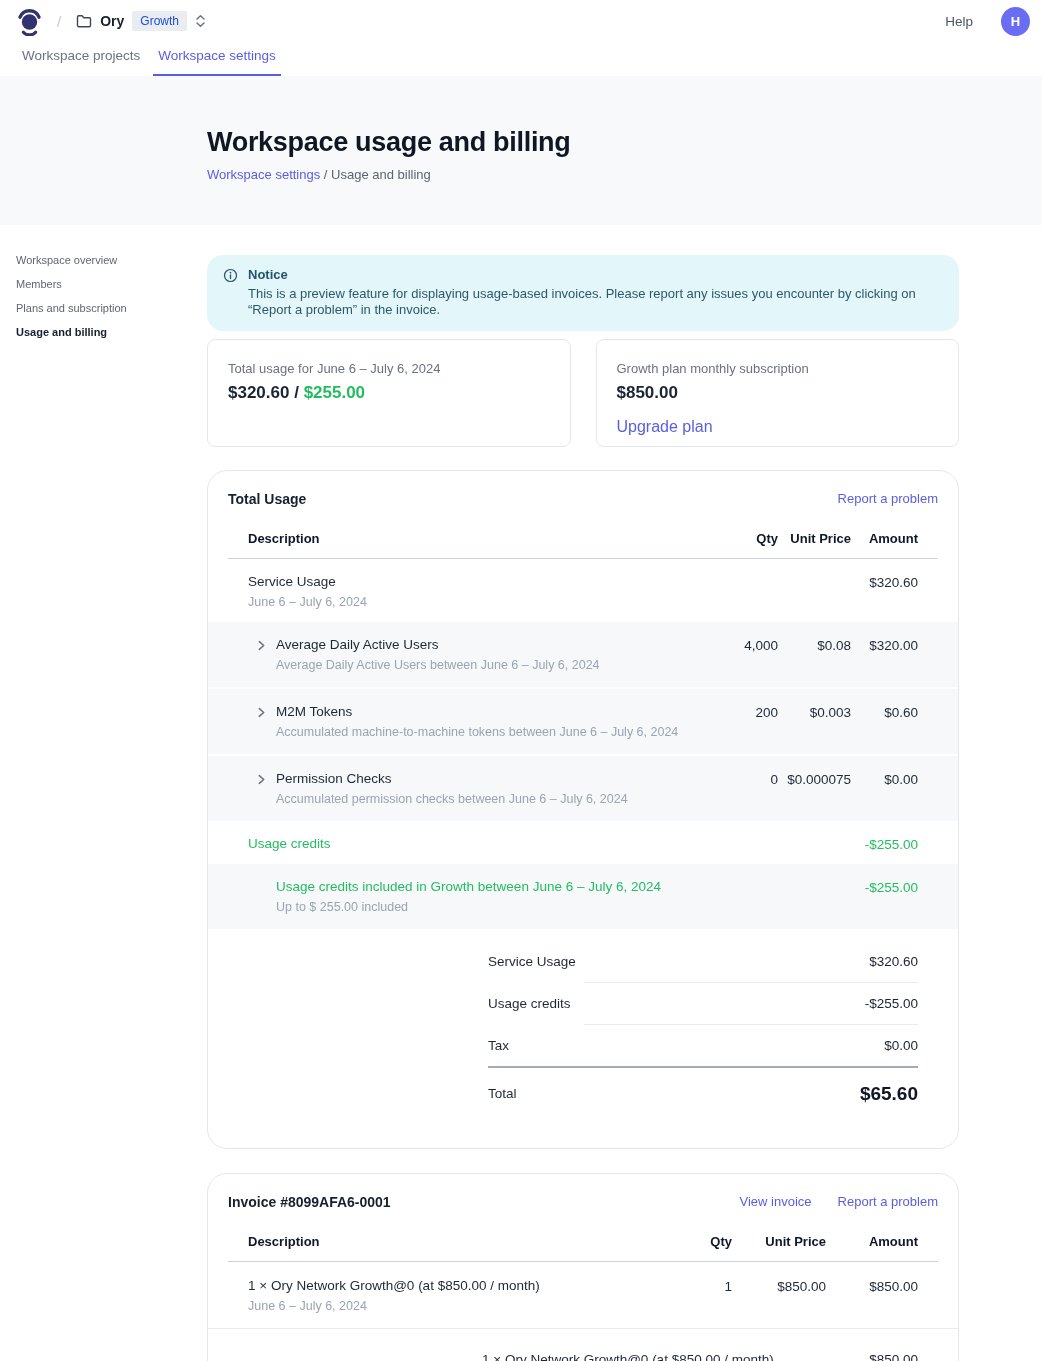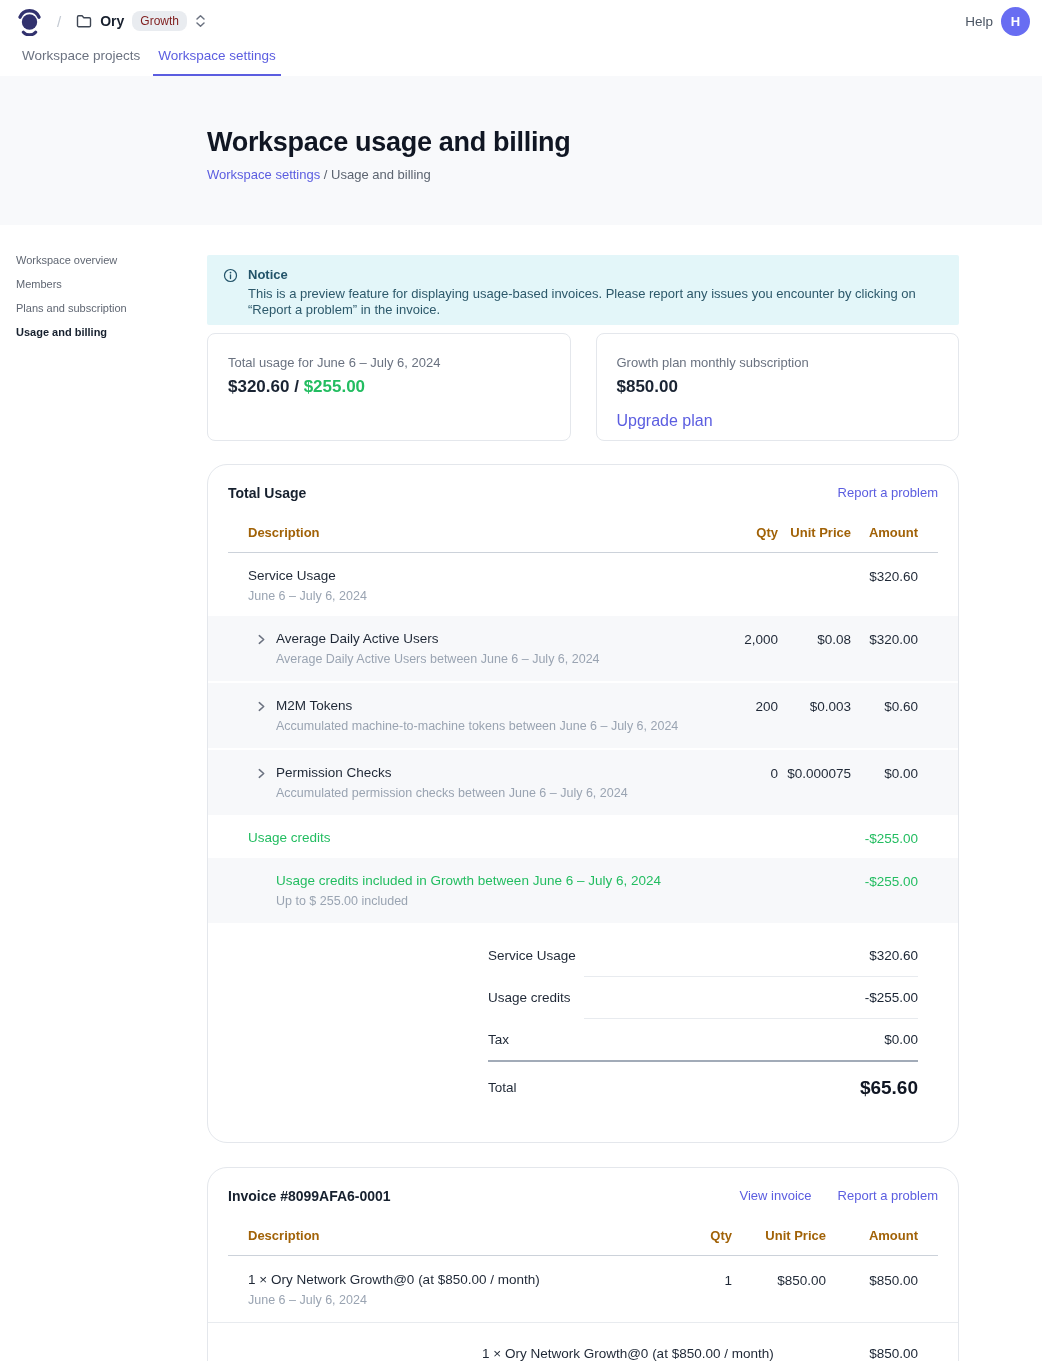--- a/index.html
+++ b/index.html
@@ -14,63 +14,63 @@
     font-family:"Liberation Sans","DejaVu Sans",sans-serif;
     color:var(--ink); font-size:13px;
   }
   
   .topbar{height:42px; display:flex; align-items:center; padding:0 12px 0 16px; background:#fff;}
   .brand{display:flex; align-items:center; cursor:pointer;}
   .slash{color:#c3c9d2; font-size:15px; margin:0 15px 0 14px;}
   .ws-switcher{display:flex; align-items:center; gap:8px; cursor:pointer;}
   .folder-ic{color:#3f4754; display:flex;}
   .ws-name{font-size:14px; font-weight:600; color:#18202e;}
-  .badge{background:#e9ecf0; color:#7f1d1d; font-size:12px; padding:3px 8px; border-radius:8px;}
+  .badge{background:#e9ecf0; color:#1d4ed8; font-size:12px; padding:3px 8px; border-radius:2px;}
   .updown-ic{color:#6b7280; display:flex;}
-  .top-right{margin-left:auto; display:flex; align-items:center; gap:8px;}
+  .top-right{margin-left:auto; display:flex; align-items:center; gap:28px;}
   .help{font-size:13.5px; color:#4b5563; cursor:pointer;}
   .avatar{width:29px; height:29px; border-radius:50%; background:var(--avatar); color:#fff;
     display:flex; align-items:center; justify-content:center; font-size:13px; font-weight:700; cursor:pointer;}
   
   .tabs{display:flex; gap:8px; padding:0 0 0 17px; background:#fff;}
   .tab{font-size:13.5px; color:#6b7280; padding:6px 5px 11px; cursor:pointer; border-bottom:2.5px solid transparent;}
   .tab.active{color:var(--accent); border-bottom-color:var(--accent);}
   
   .hero{height:149px; background:var(--hero-bg); padding:51px 0 0 207px;}
   .hero h1{font-size:27px; font-weight:700; letter-spacing:-.3px; color:var(--ink-strong);}
   .crumb{margin-top:9px; font-size:13px; color:#5c6470;}
   .crumb a{color:var(--accent); text-decoration:none; cursor:pointer;}
   
   .content{position:relative; background:#fff; padding-bottom:16px;}
   .sidenav{position:absolute; left:16px; top:30px; width:175px;}
   .sidenav .item{font-size:11px; color:#5f6672; margin-bottom:13px; cursor:pointer; line-height:1;
     padding:0; white-space:nowrap;}
   .sidenav .item.active{color:#16202e; font-weight:700;}
   .main{margin-left:207px; width:752px; padding-top:30px;}
   
-  .notice{background:var(--notice-bg); border-radius:2px; padding:12px 16px 7px; display:flex; gap:10px;}
+  .notice{background:var(--notice-bg); border-radius:16px; padding:12px 16px 13px; display:flex; gap:10px;}
   .notice .ic{color:#23546a; flex:0 0 auto; margin-top:1px;}
   .notice .title{font-size:13px; font-weight:700; color:#23546a;}
   .notice .body{font-size:13px; line-height:1.22; margin-top:4px; color:var(--notice-ink);}
   
   .cards{display:flex; gap:25px; margin-top:8px;}
   .card{flex:1; border:1px solid var(--card-border); border-radius:8px; height:108px; padding:21px 20px;}
   .card .label{font-size:13px; color:#6a7280;}
   .card .value{margin-top:7px; font-size:17px; font-weight:600; color:var(--ink);}
   .card .value .credit{color:var(--green);}
   .card .link{display:inline-block; margin-top:15px; font-size:16px; color:var(--accent); cursor:pointer;}
   
   .panel{border:1px solid var(--card-border); border-radius:20px; margin-top:23px; padding:20px 0 39px;}
   .panel-head{display:flex; align-items:center; padding:0 20px;}
   .panel-title{font-size:14px; font-weight:700; color:#16202e;}
   .panel-links{margin-left:auto; display:flex; gap:26px;}
   .plink{font-size:13px; color:var(--accent); cursor:pointer;}
   
   .thead{display:grid; margin:16px 20px 0; padding:8px 20px 12px; border-bottom:1.5px solid var(--head-sep);
-    font-size:13px; font-weight:600; color:#a16207;}
+    font-size:13px; font-weight:600; color:#0f172a;}
   .g-usage{grid-template-columns:1fr 90px 73px 67px;}
   .g-invoice{grid-template-columns:1fr 60px 94px 92px;}
   .num{text-align:right;}
   .trow{display:grid; padding:14px 40px; align-items:start; font-size:13.5px;}
   .trow .rtitle{color:#1f2836;}
   .trow .rsub{font-size:12.5px; color:var(--gray-light); margin-top:6px;}
   .trow.group{padding:15px 40px 13px;}
   .trow.sub{background:var(--row-bg); border-bottom:2px solid #fff; padding:15px 40px;}
   .trow.sub .desc{display:flex; gap:9px; padding-left:8px;}
   .chev{color:#6b7280; margin-top:2px; flex:0 0 auto; cursor:pointer;}
@@ -199,21 +199,21 @@
       <div class="trow sub g-usage">
         <div class="desc">
           <span class="chev"><svg width="11" height="11" viewBox="0 0 10 10">
                 <path d="M3 1.5 L7 5 L3 8.5" fill="none" stroke="currentColor" stroke-width="1.4" stroke-linecap="round" stroke-linejoin="round"></path>
               </svg></span>
           <div>
             <div class="rtitle">Average Daily Active Users</div>
             <div class="rsub">Average Daily Active Users between June 6 – July 6, 2024</div>
           </div>
         </div>
-        <div class="num cellnum">2,000</div>
+        <div class="num cellnum">4,000</div>
         <div class="num cellnum">$0.08</div>
         <div class="num cellnum">$320.00</div>
       </div>
 
       <div class="trow sub g-usage">
         <div class="desc">
           <span class="chev"><svg width="11" height="11" viewBox="0 0 10 10">
                 <path d="M3 1.5 L7 5 L3 8.5" fill="none" stroke="currentColor" stroke-width="1.4" stroke-linecap="round" stroke-linejoin="round"></path>
               </svg></span>
           <div>

